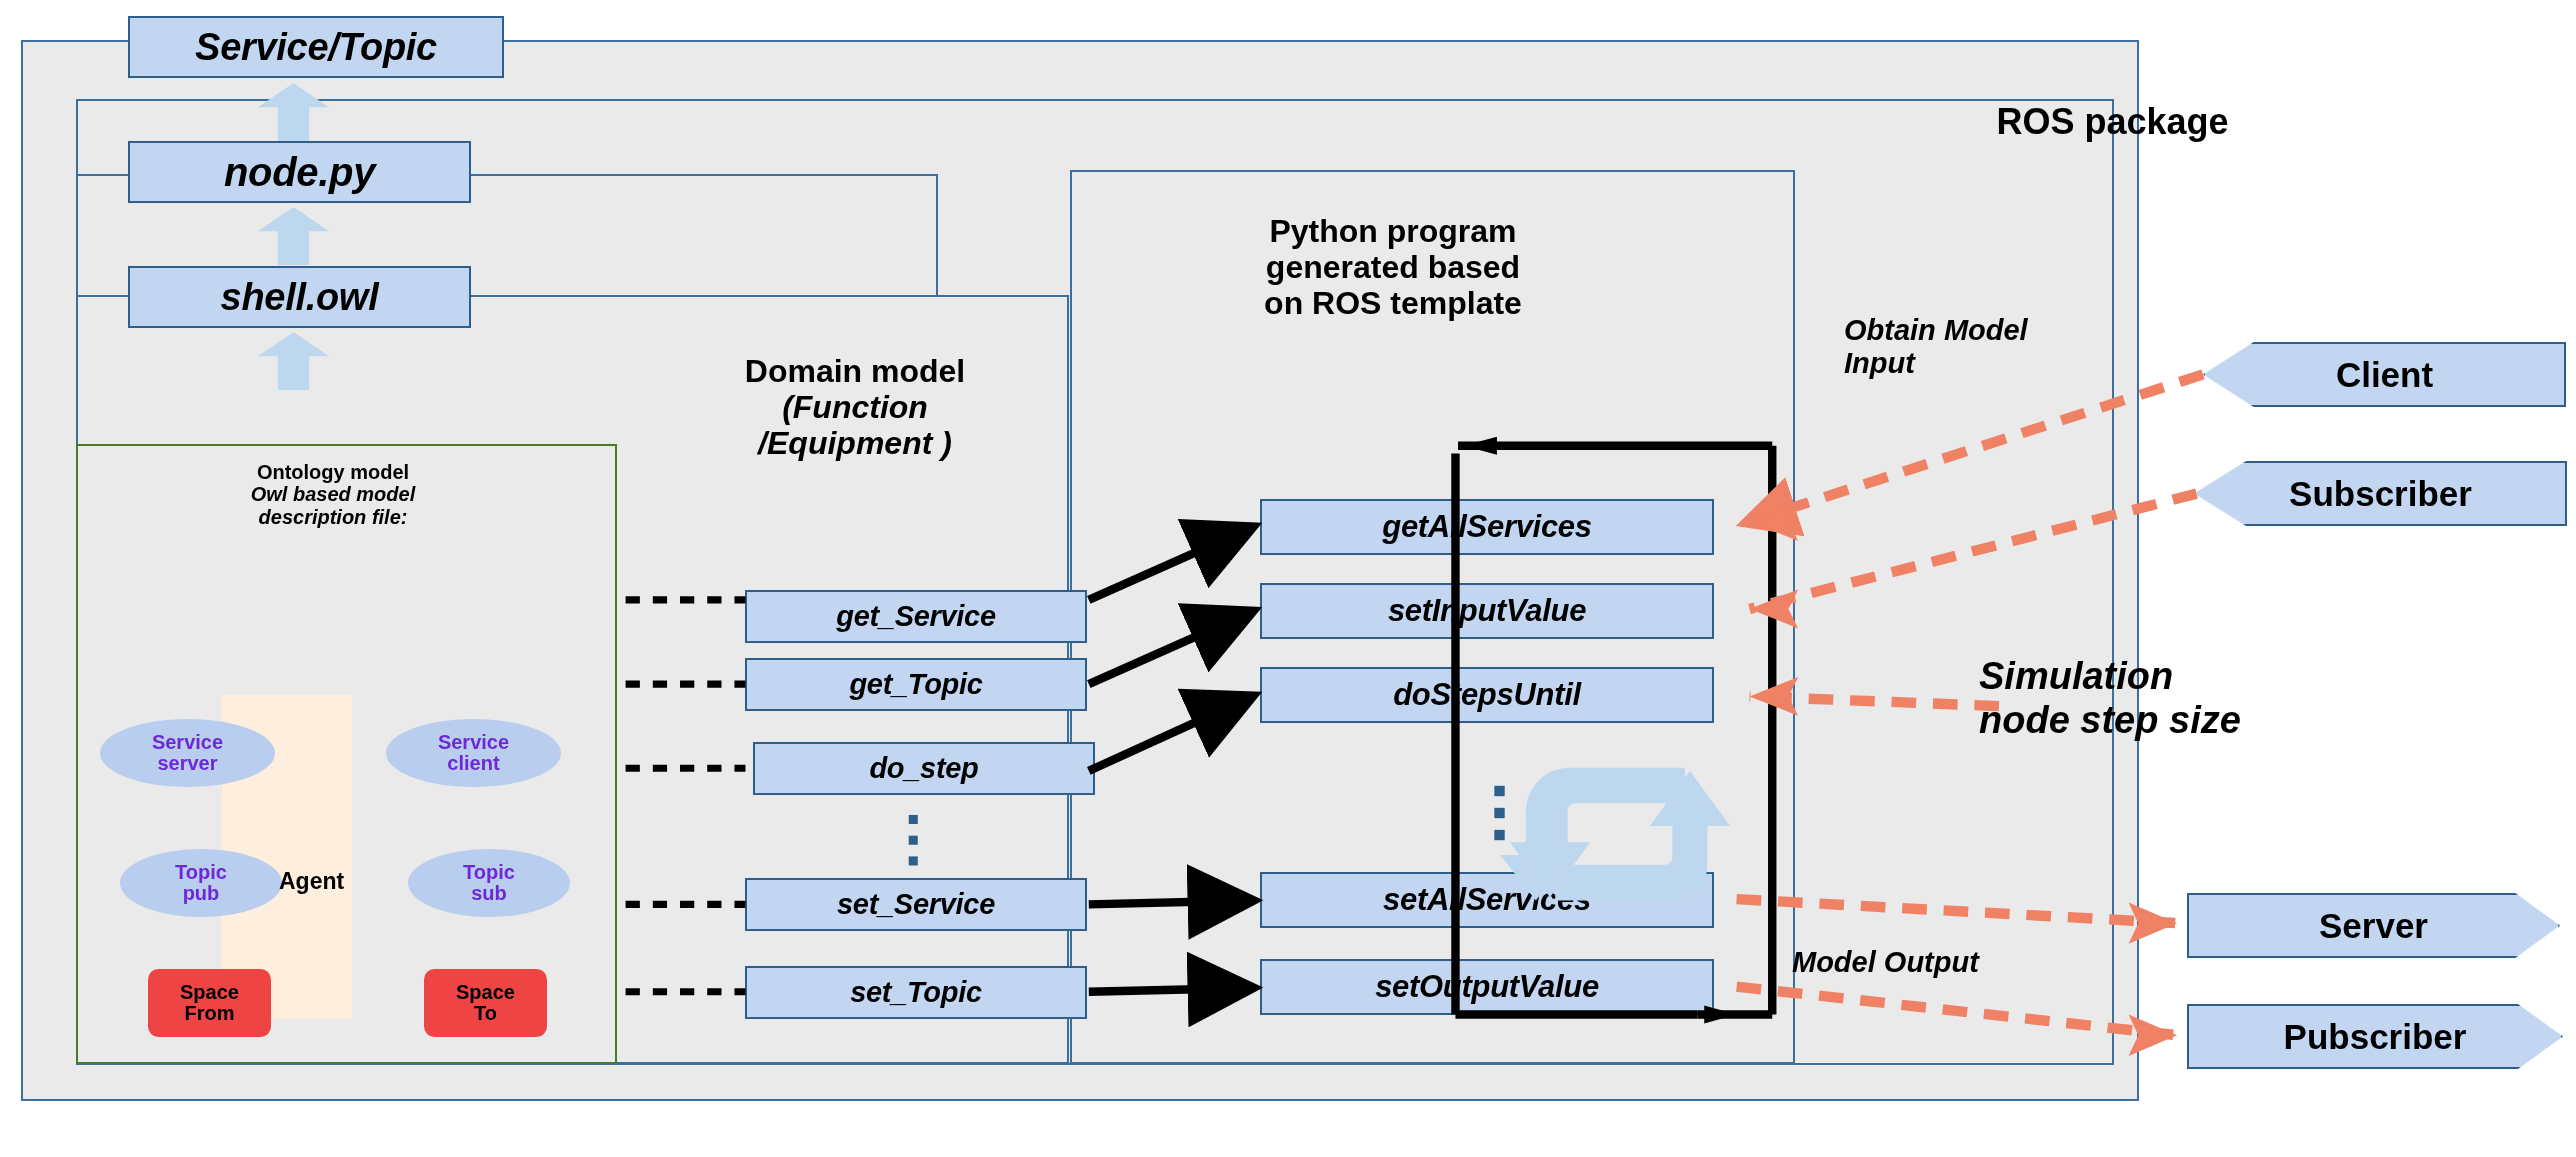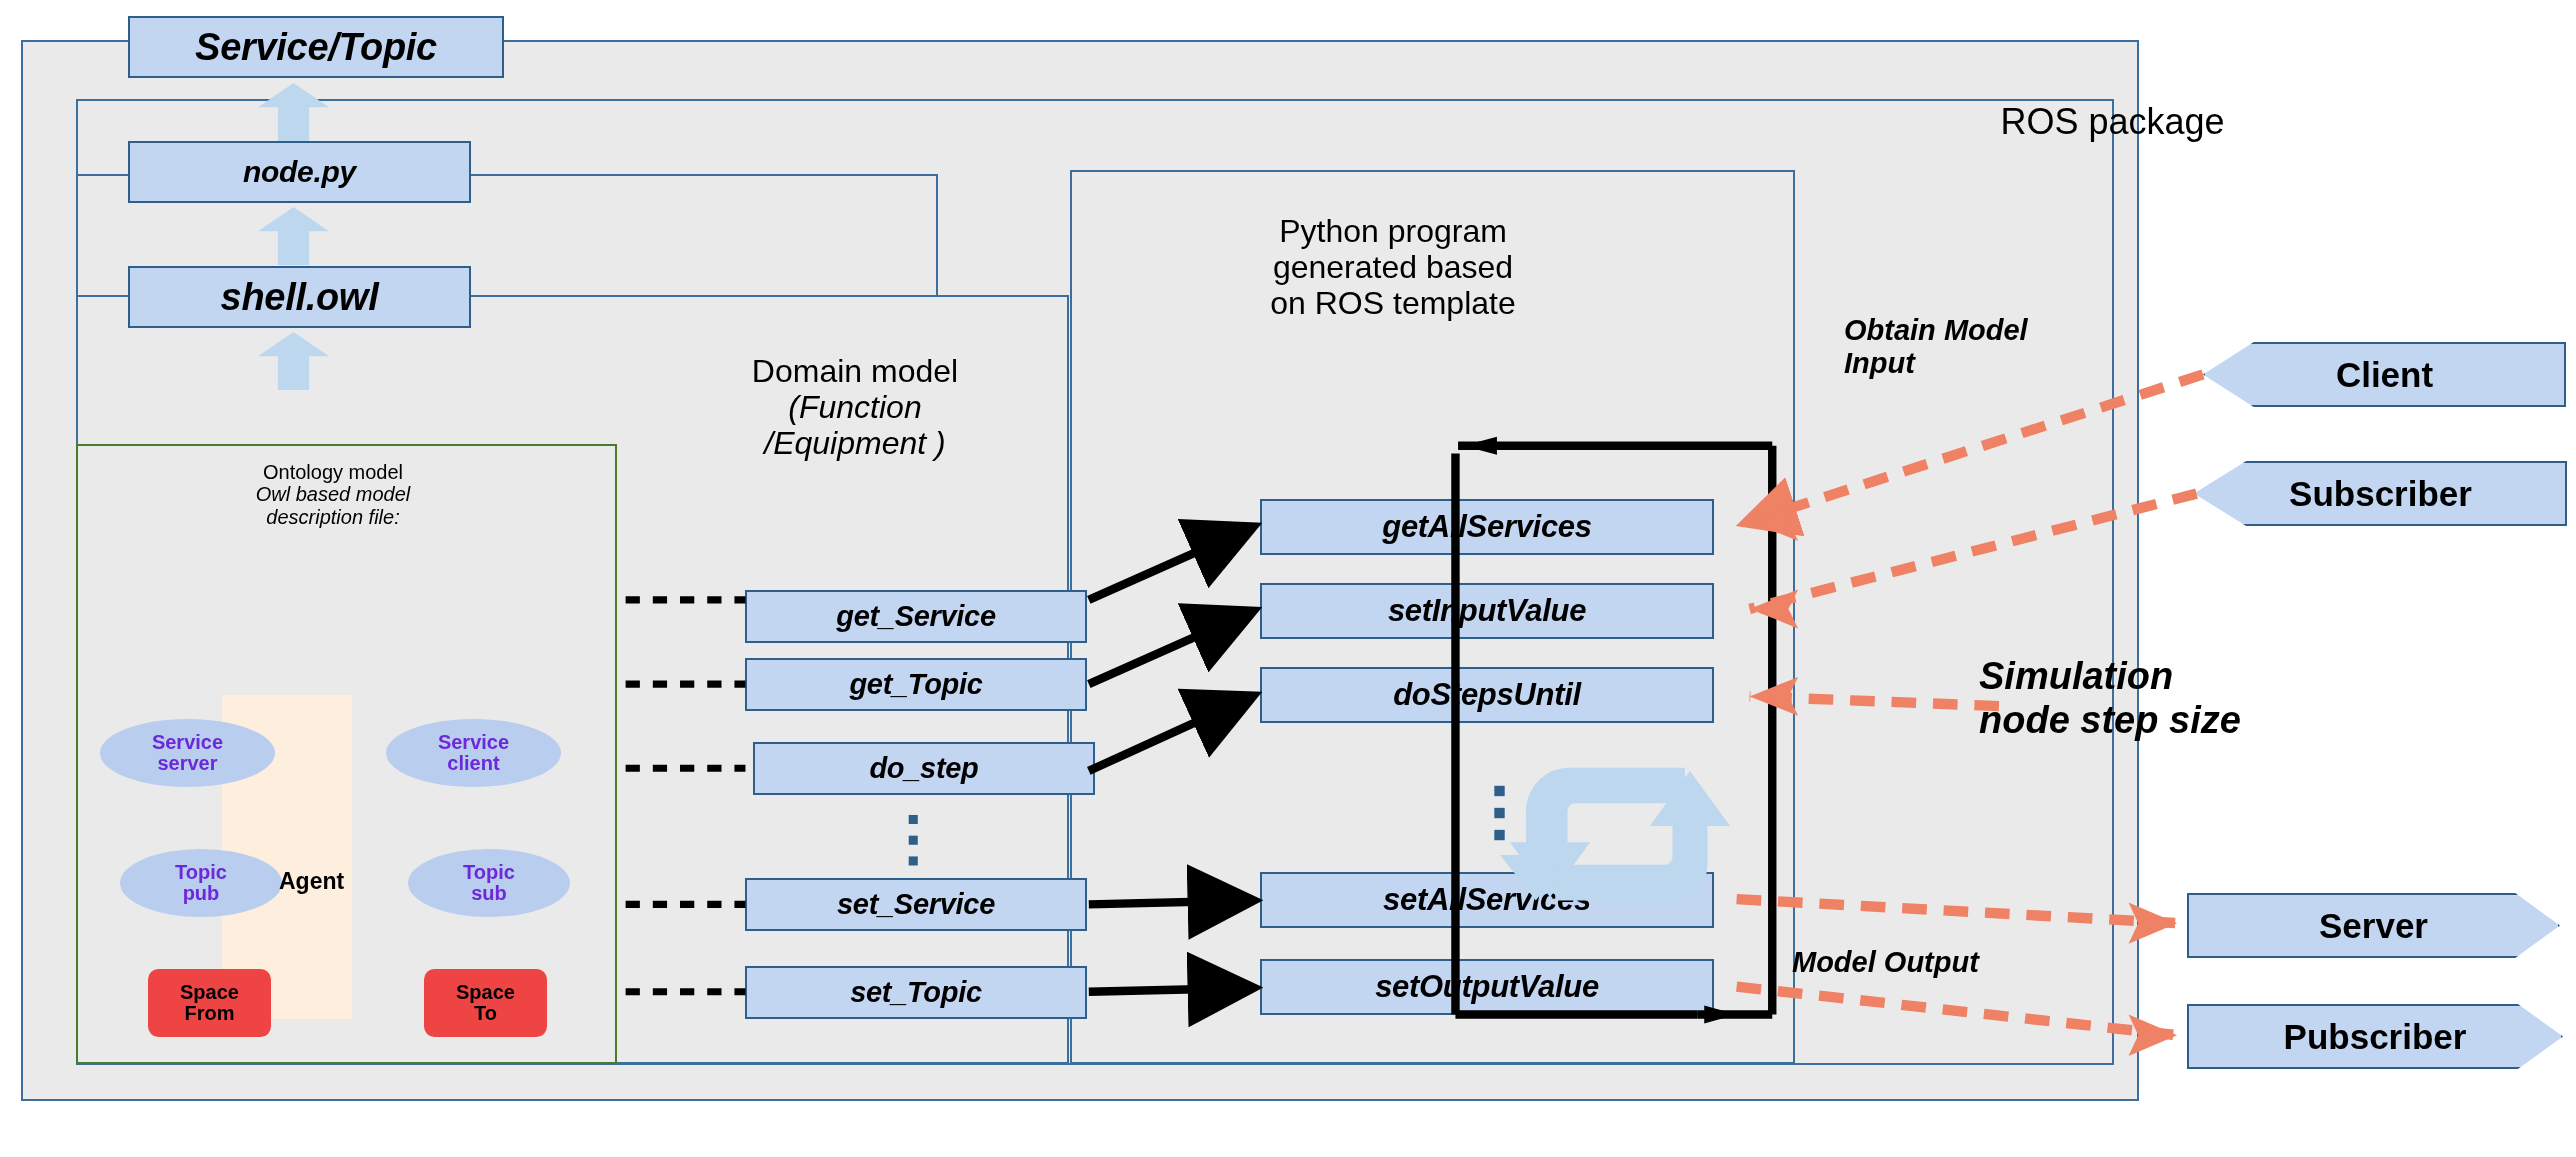--- a/index.html
+++ b/index.html
@@ -19,21 +19,21 @@
   .ellipse{position:absolute;background:#b9cdee;border-radius:50%;
            display:flex;align-items:center;justify-content:center;text-align:center;
            font-weight:bold;color:#6d28d9;line-height:1.05;}
   .rrect{position:absolute;background:#ef4444;border-radius:10.4px;
            display:flex;align-items:center;justify-content:center;text-align:center;
            font-weight:bold;color:#000;line-height:1.05;}
   .agentband{position:absolute;background:#fdeedd;}
   .agentlbl{position:absolute;font-weight:bold;color:#000;}
 
   
-  .hdr{position:absolute;font-weight:normal;color:#000;text-align:center;line-height:1.12;}
+  .hdr{position:absolute;font-weight:bold;color:#000;text-align:center;line-height:1.12;}
   .hdr .it{font-style:italic;display:block;}
   .lbl-it{position:absolute;font-weight:bold;font-style:italic;color:#000;line-height:1.15;}
 
   
   .chev-left{position:absolute;background:#c2d6f2;border:2.6px solid #2e5f8a;box-sizing:border-box;
       display:flex;align-items:center;justify-content:center;font-weight:bold;color:#000;
       clip-path:polygon(14% 0%,100% 0%,100% 100%,14% 100%,0% 50%);}
   .chev-right{position:absolute;background:#c2d6f2;border:2.6px solid #2e5f8a;box-sizing:border-box;
       display:flex;align-items:center;justify-content:center;font-weight:bold;color:#000;
       clip-path:polygon(0% 0%,88% 0%,100% 50%,88% 100%,0% 100%);}
@@ -60,21 +60,21 @@
   <div class="frame green" style="left:76px;top:444px;width:541px;height:620px;"></div>
 
   <div class="frame" style="left:1070px;top:170px;width:725px;height:894px;"></div>
 
   <div class="hdr" style="left:1918px;top:102px;width:389px;font-size:36px;">ROS package</div>
 
   <div class="nbox" style="left:128px;top:16px;width:376px;height:62px;font-size:38px;">Service/Topic</div>
 
   <div class="uparrow" style="left:258px;top:83px;width:71px;height:58px;"></div>
 
-  <div class="nbox" style="left:128px;top:141px;width:343px;height:62px;font-size:30px;">node.py</div>
+  <div class="nbox" style="left:128px;top:141px;width:343px;height:62px;font-size:40px;">node.py</div>
 
   <div class="uparrow" style="left:258px;top:207px;width:71px;height:58px;"></div>
 
   <div class="nbox" style="left:128px;top:266px;width:343px;height:62px;font-size:38px;">shell.owl</div>
 
   <div class="uparrow" style="left:258px;top:332px;width:71px;height:58px;"></div>
 
   <div class="hdr" style="left:69px;top:461px;width:528px;font-size:20px;">
     <span>Ontology model</span>
     <span class="it">Owl based model</span>

